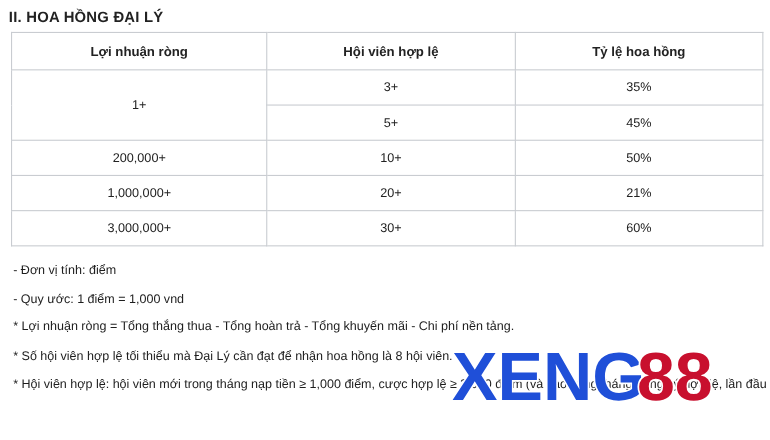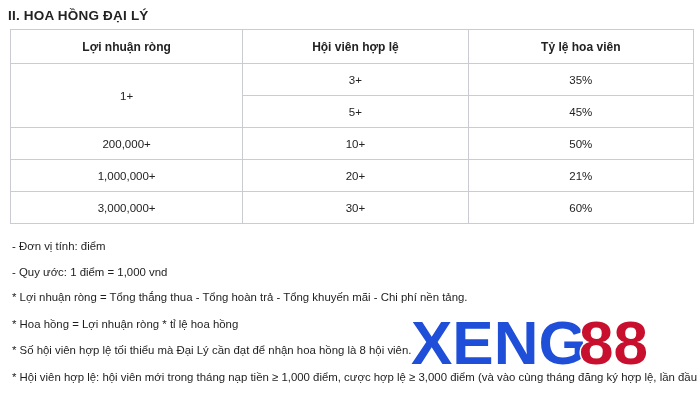--- a/index.html
+++ b/index.html
@@ -81,21 +81,21 @@
 
 <div class="page">
 
   <div class="section-title">II. HOA HỒNG ĐẠI LÝ</div>
 
   <table class="rates">
     <thead>
       <tr>
         <th class="col-a">Lợi nhuận ròng</th>
         <th class="col-b">Hội viên hợp lệ</th>
-        <th class="col-c">Tỷ lệ hoa viên</th>
+        <th class="col-c">Tỷ lệ hoa hồng</th>
       </tr>
     </thead>
     <tbody>
       <tr>
         <td rowspan="2">1+</td>
         <td>3+</td>
         <td>35%</td>
       </tr>
       <tr>
         <td>5+</td>
@@ -116,21 +116,20 @@
         <td>30+</td>
         <td>60%</td>
       </tr>
     </tbody>
   </table>
 
   <div class="notes">
     <div class="note tight">- Đơn vị tính: điểm</div>
     <div class="note tight">- Quy ước: 1 điểm = 1,000 vnd</div>
     <div class="note">* Lợi nhuận ròng = Tổng thắng thua - Tổng hoàn trả - Tổng khuyến mãi - Chi phí nền tảng.</div>
-    <div class="note">* Hoa hồng = Lợi nhuận ròng * tỉ lệ hoa hồng</div>
     <div class="note">* Số hội viên hợp lệ tối thiểu mà Đại Lý cần đạt để nhận hoa hồng là 8 hội viên.</div>
     <div class="note">* Hội viên hợp lệ: hội viên mới trong tháng nạp tiền ≥ 1,000 điểm, cược hợp lệ ≥ 3,000 điểm (và vào cùng tháng đăng ký hợp lệ, lần đầu tiên nạp tiền và đã được phê duyệt).</div>
 
   </div>
 
   <div class="watermark">
     <svg width="270" height="74" viewBox="0 0 270 74" xmlns="http://www.w3.org/2000/svg">
       <text x="0" y="56" font-family="'Liberation Sans', sans-serif" font-size="62" font-weight="bold" fill="#1f4fd8" stroke="#ffffff" stroke-width="3" paint-order="stroke">XENG</text>
       <text x="168" y="56" font-family="'Liberation Sans', sans-serif" font-size="62" font-weight="bold" fill="#c8102e" stroke="#ffffff" stroke-width="3" paint-order="stroke">88</text>
     </svg>

